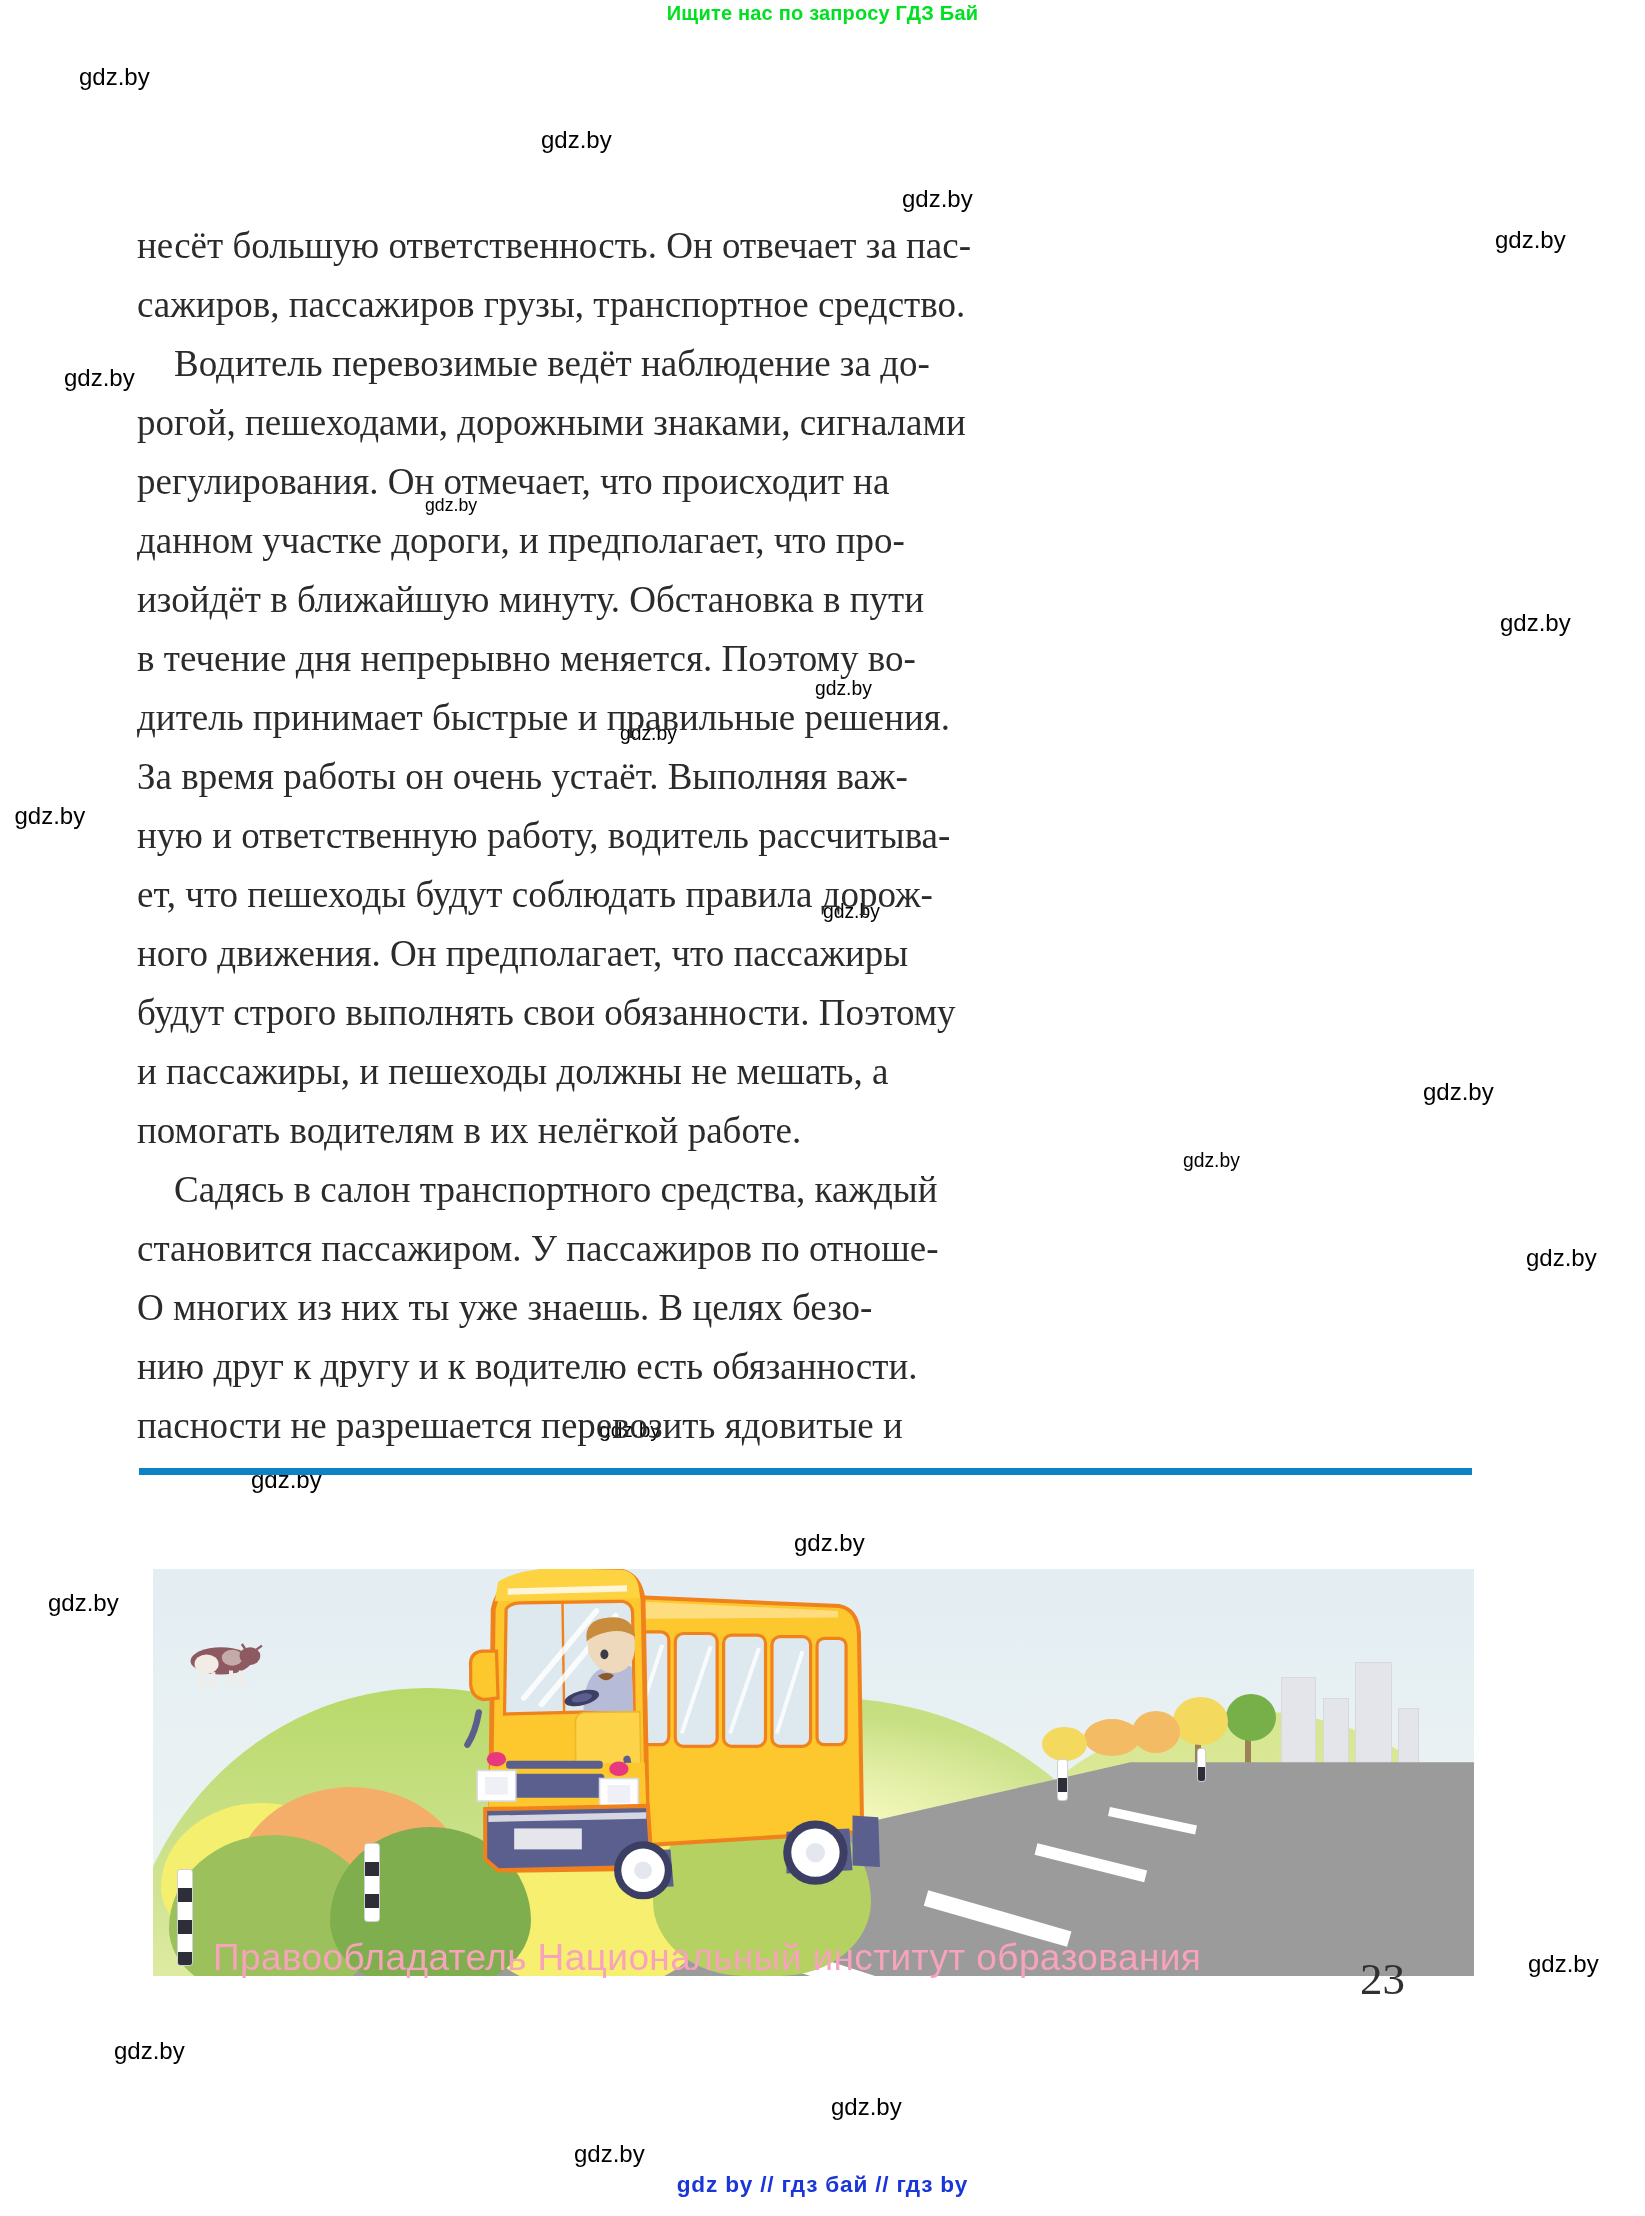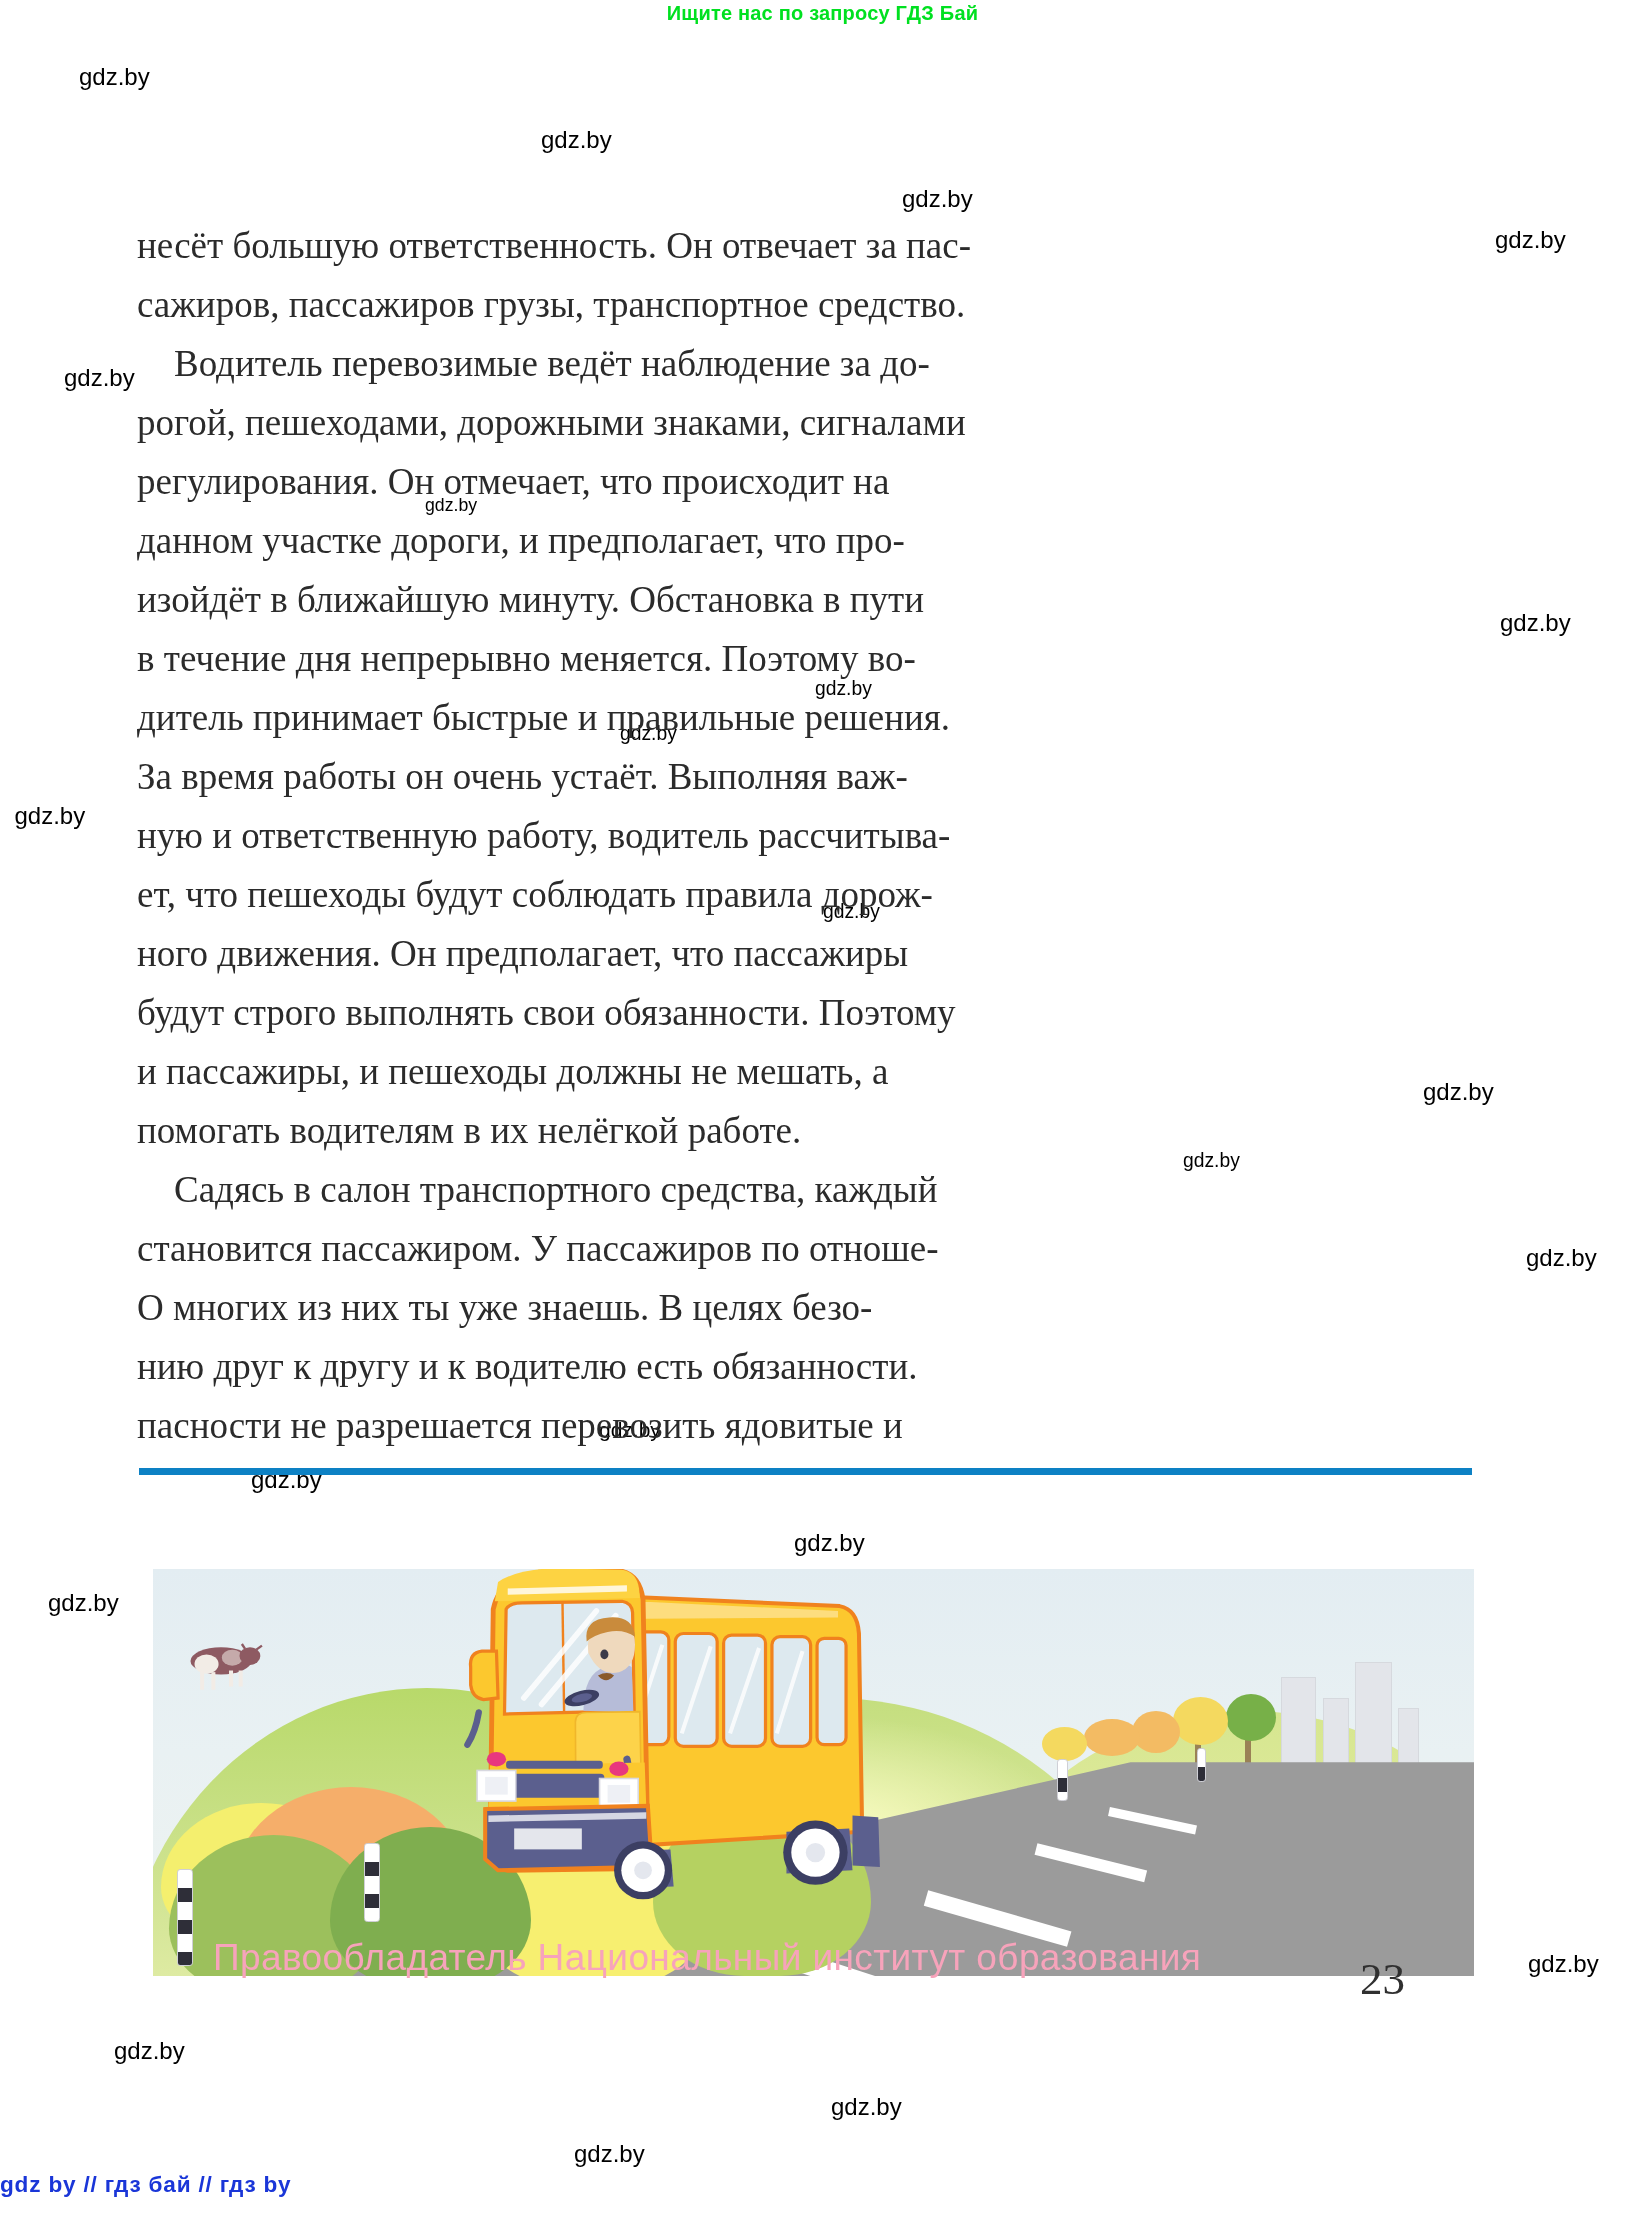--- a/index.html
+++ b/index.html
@@ -162,21 +162,21 @@
     font-family: "Liberation Serif", "DejaVu Serif", serif;
     font-size: 45px;
     color: #303030;
   }
 
   
   .footer {
     position: absolute;
     left: 0; right: 0;
     top: 2172px;
-    text-align: left;
+    text-align: center;
     font-family: "Liberation Sans", sans-serif;
     font-size: 22.6px;
     font-weight: bold;
     color: #1a36d8;
     letter-spacing: 0.8px;
   }
 </style>
 </head>
 <body>
 

